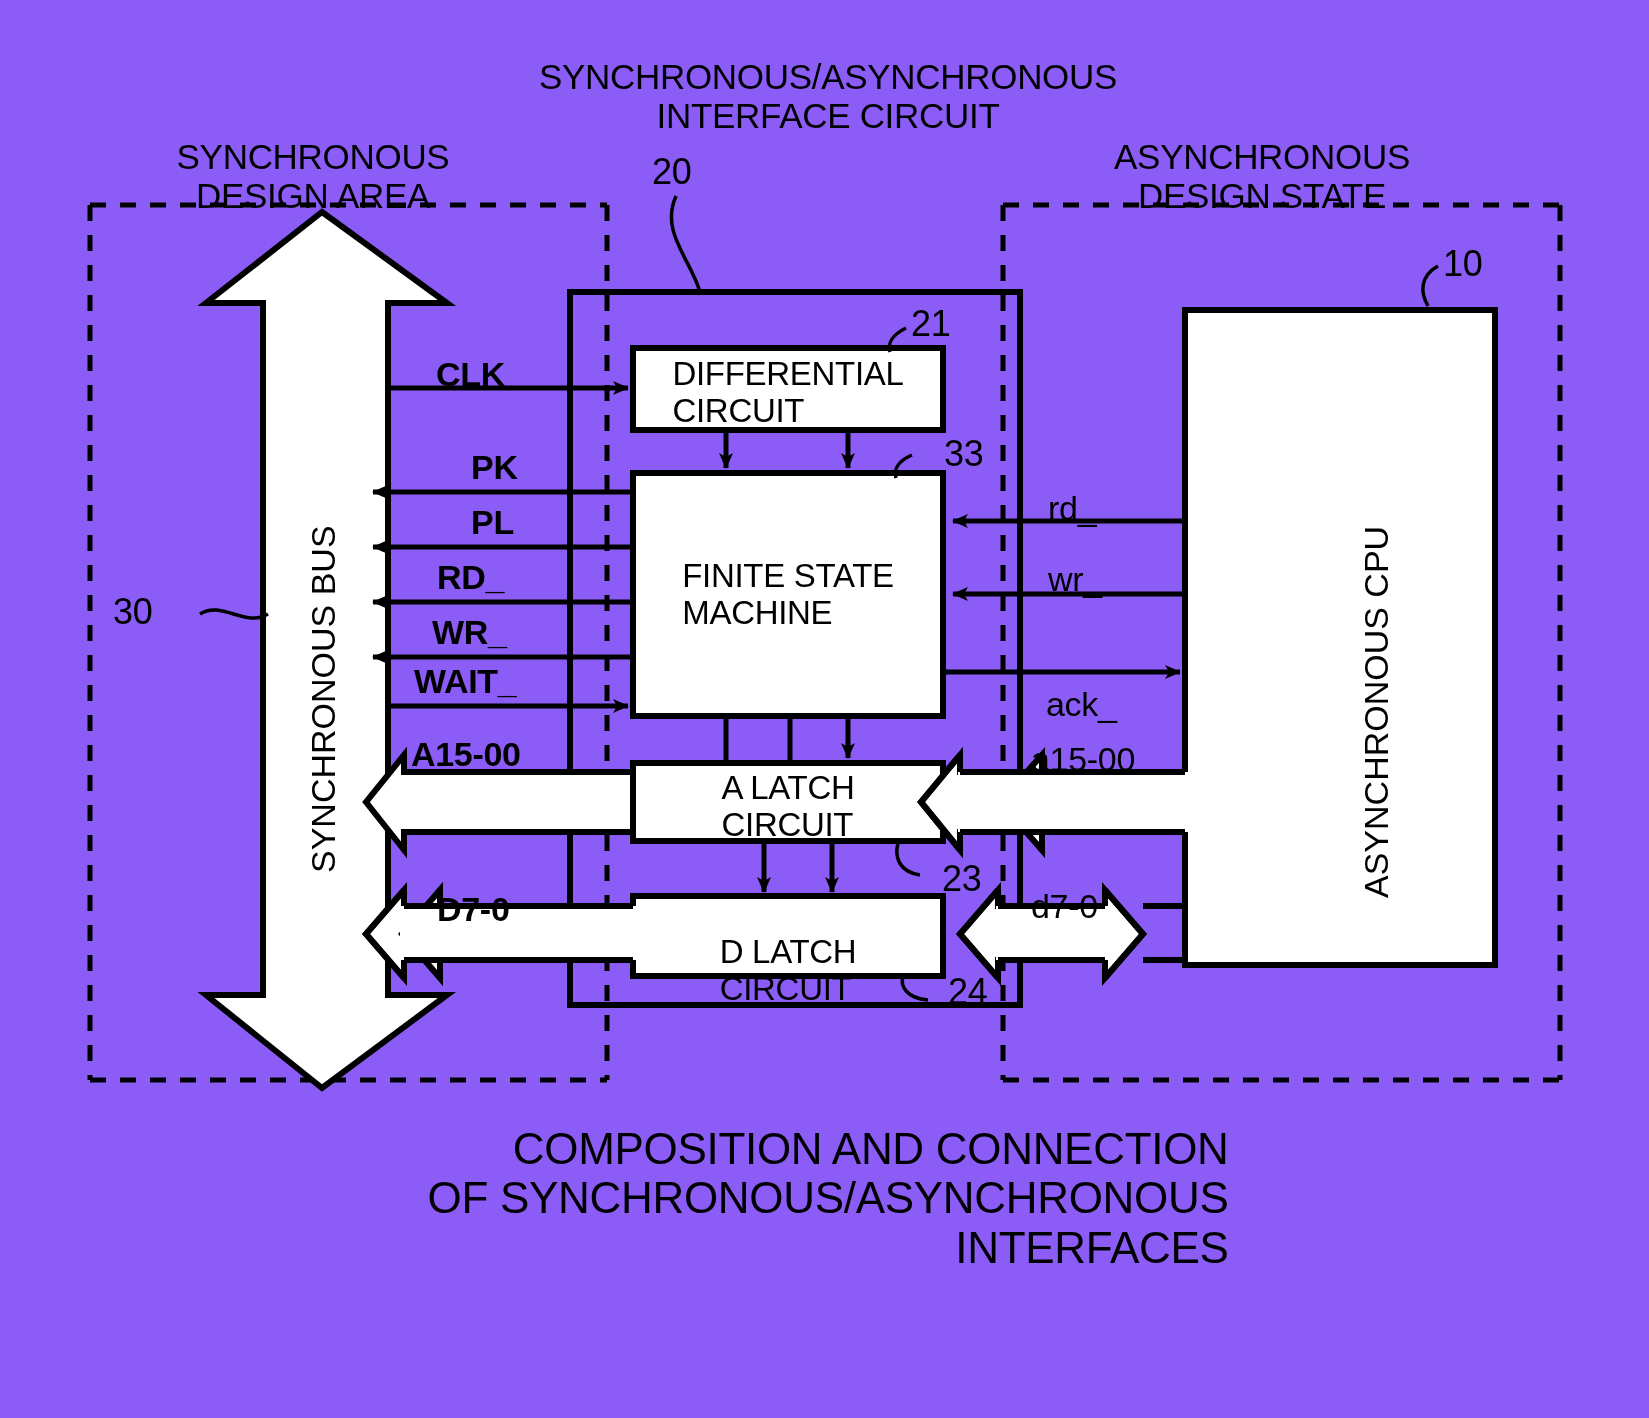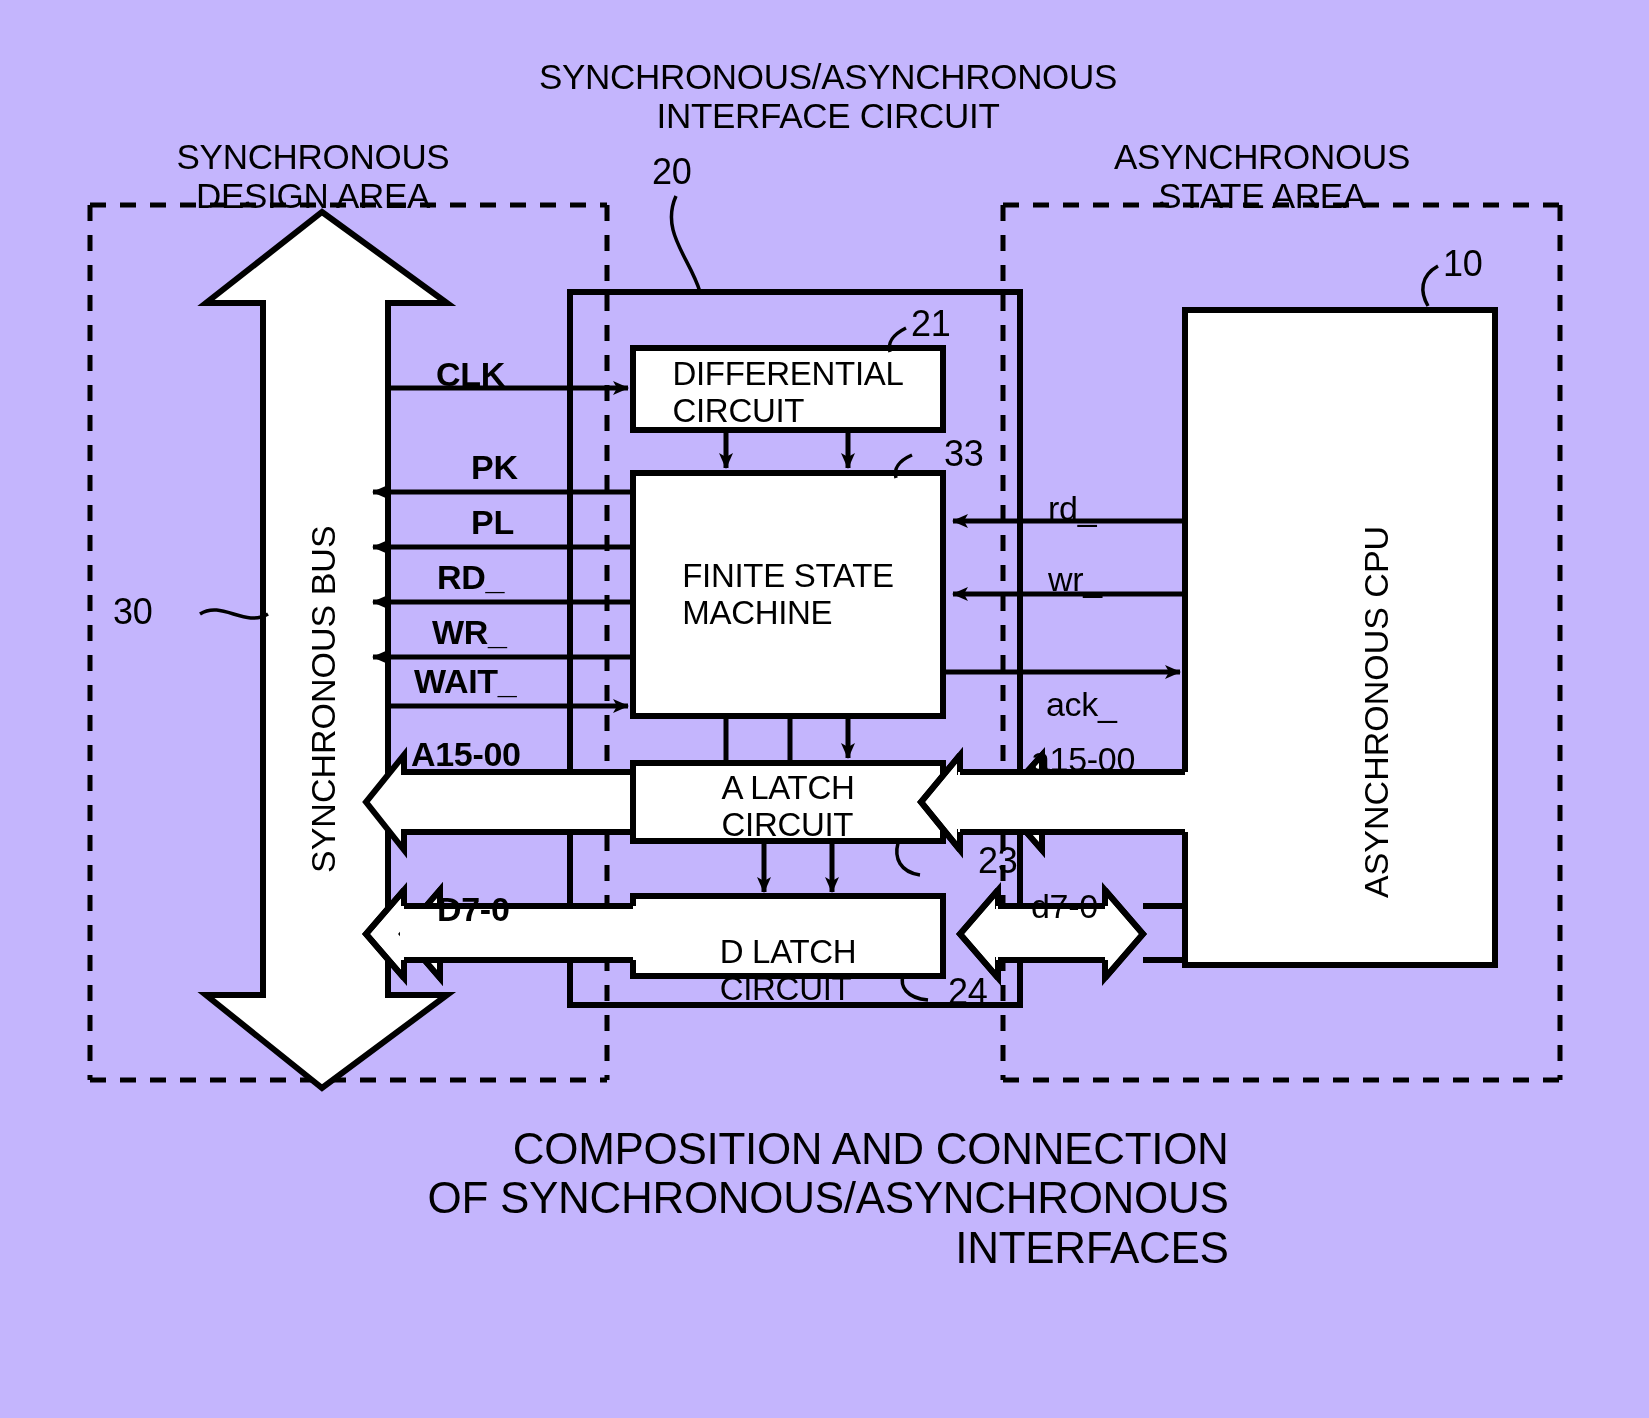--- a/index.html
+++ b/index.html
@@ -8,21 +8,21 @@
     padding: 0;
     background: #ffffff;
   }
   body {
     font-family: "Liberation Sans", sans-serif;
   }
   #page {
     position: relative;
     width: 1649px;
     height: 1418px;
-    background: #c4b5fd;
+    background: #8b5cf6;
     overflow: hidden;
   }
   .lbl {
     position: absolute;
     color: #000000;
     line-height: 1.12;
     white-space: pre;
     letter-spacing: -0.3px;
   }
   .ctr { text-align: center; transform: translateX(-50%); }
@@ -213,26 +213,26 @@
       <path d="M832,841 L832,892" fill="none" stroke="#000" stroke-width="5" marker-end="url(#ah)"></path>
     </g>
   </svg>
 
   <div class="lbl t-title ctr" style="left:828px; top:57px;">SYNCHRONOUS/ASYNCHRONOUS
 INTERFACE CIRCUIT</div>
 
   <div class="lbl t-area ctr" style="left:313px; top:137px;">SYNCHRONOUS
 DESIGN AREA</div>
   <div class="lbl t-area ctr" style="left:1262px; top:137px;">ASYNCHRONOUS
-STATE AREA</div>
+DESIGN STATE</div>
 
   <div class="lbl t-ref" style="left:652px; top:152px;">20</div>
   <div class="lbl t-ref" style="left:911px; top:304px;">21</div>
   <div class="lbl t-ref" style="left:944px; top:434px;">33</div>
-  <div class="lbl t-ref" style="left:942px; top:841px;margin-left:36px;">23</div>
+  <div class="lbl t-ref" style="left:942px; top:859px;">23</div>
   <div class="lbl t-ref" style="left:948px; top:972px;">24</div>
   <div class="lbl t-ref" style="left:113px; top:592px;">30</div>
   <div class="lbl t-ref" style="left:1443px; top:244px;">10</div>
 
   <div class="lbl t-box ctr" style="left:788px; top:356px;">DIFFERENTIAL
 CIRCUIT</div>
   <div class="lbl t-box ctr" style="left:788px; top:558px;">FINITE STATE
 MACHINE</div>
   <div class="lbl t-box ctr" style="left:788px; top:770px;">A LATCH
 CIRCUIT</div>

